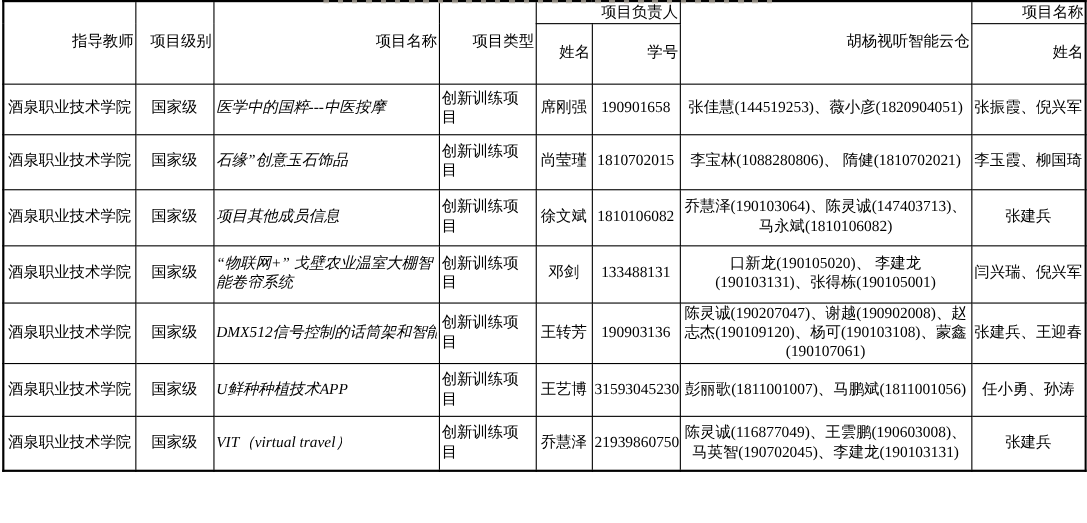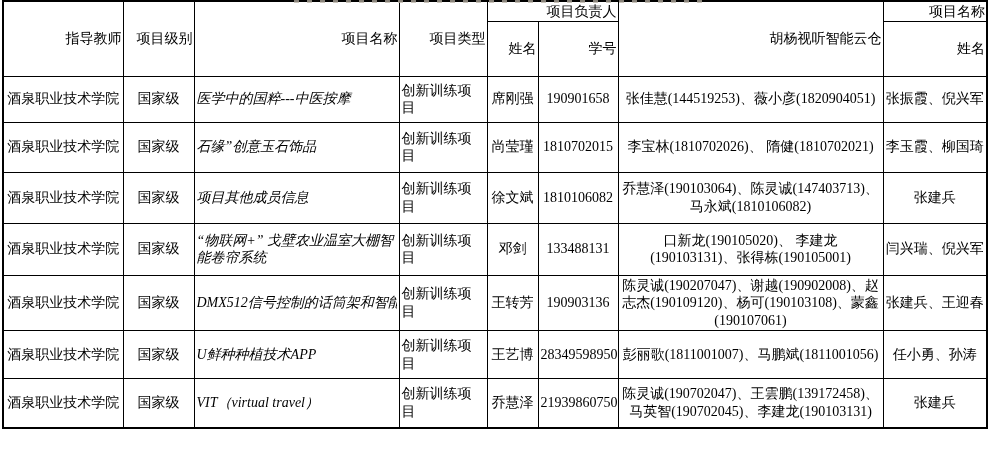--- a/index.html
+++ b/index.html
@@ -97,21 +97,21 @@
 
   <tr>
     <td class="c-center">酒泉职业技术学院</td>
     <td class="c-center">国家级</td>
     <td class="c-left">
             <span class="pname">石缘”创意玉石饰品</span>
           </td>
     <td class="c-left">创新训练项目</td>
     <td class="c-center">尚莹瑾</td>
     <td class="c-center num">1810702015</td>
-    <td class="c-center">李宝林(1810702026)、 隋健(1810702021)</td>
+    <td class="c-center">李宝林(1088280806)、 隋健(1810702021)</td>
     <td class="c-center">李玉霞、柳国琦</td>
   </tr>
 
   <tr>
     <td class="c-center">酒泉职业技术学院</td>
     <td class="c-center">国家级</td>
     <td class="c-left">
             <span class="pname">项目其他成员信息</span>
           </td>
     <td class="c-left">创新训练项目</td>
@@ -148,32 +148,32 @@
   </tr>
 
   <tr>
     <td class="c-center">酒泉职业技术学院</td>
     <td class="c-center">国家级</td>
     <td class="c-left">
             <span class="pname">U鲜种种植技术APP</span>
           </td>
     <td class="c-left">创新训练项目</td>
     <td class="c-center">王艺博</td>
-    <td class="c-center num">28349598950</td>
+    <td class="c-center num">31593045230</td>
     <td class="c-center">彭丽歌(1811001007)、马鹏斌(1811001056)</td>
     <td class="c-center">任小勇、孙涛</td>
   </tr>
 
   <tr>
     <td class="c-center">酒泉职业技术学院</td>
     <td class="c-center">国家级</td>
     <td class="c-left">
             <span class="pname">VIT（virtual travel）</span>
           </td>
     <td class="c-left">创新训练项目</td>
     <td class="c-center">乔慧泽</td>
     <td class="c-center num">21939860750</td>
-    <td class="c-center">陈灵诚(190702047)、王雲鹏(139172458)、马英智(190702045)、李建龙(190103131)</td>
+    <td class="c-center">陈灵诚(116877049)、王雲鹏(190603008)、马英智(190702045)、李建龙(190103131)</td>
     <td class="c-center">张建兵</td>
   </tr>
 </tbody>
   </table>
 </div>
 
 </body></html>

